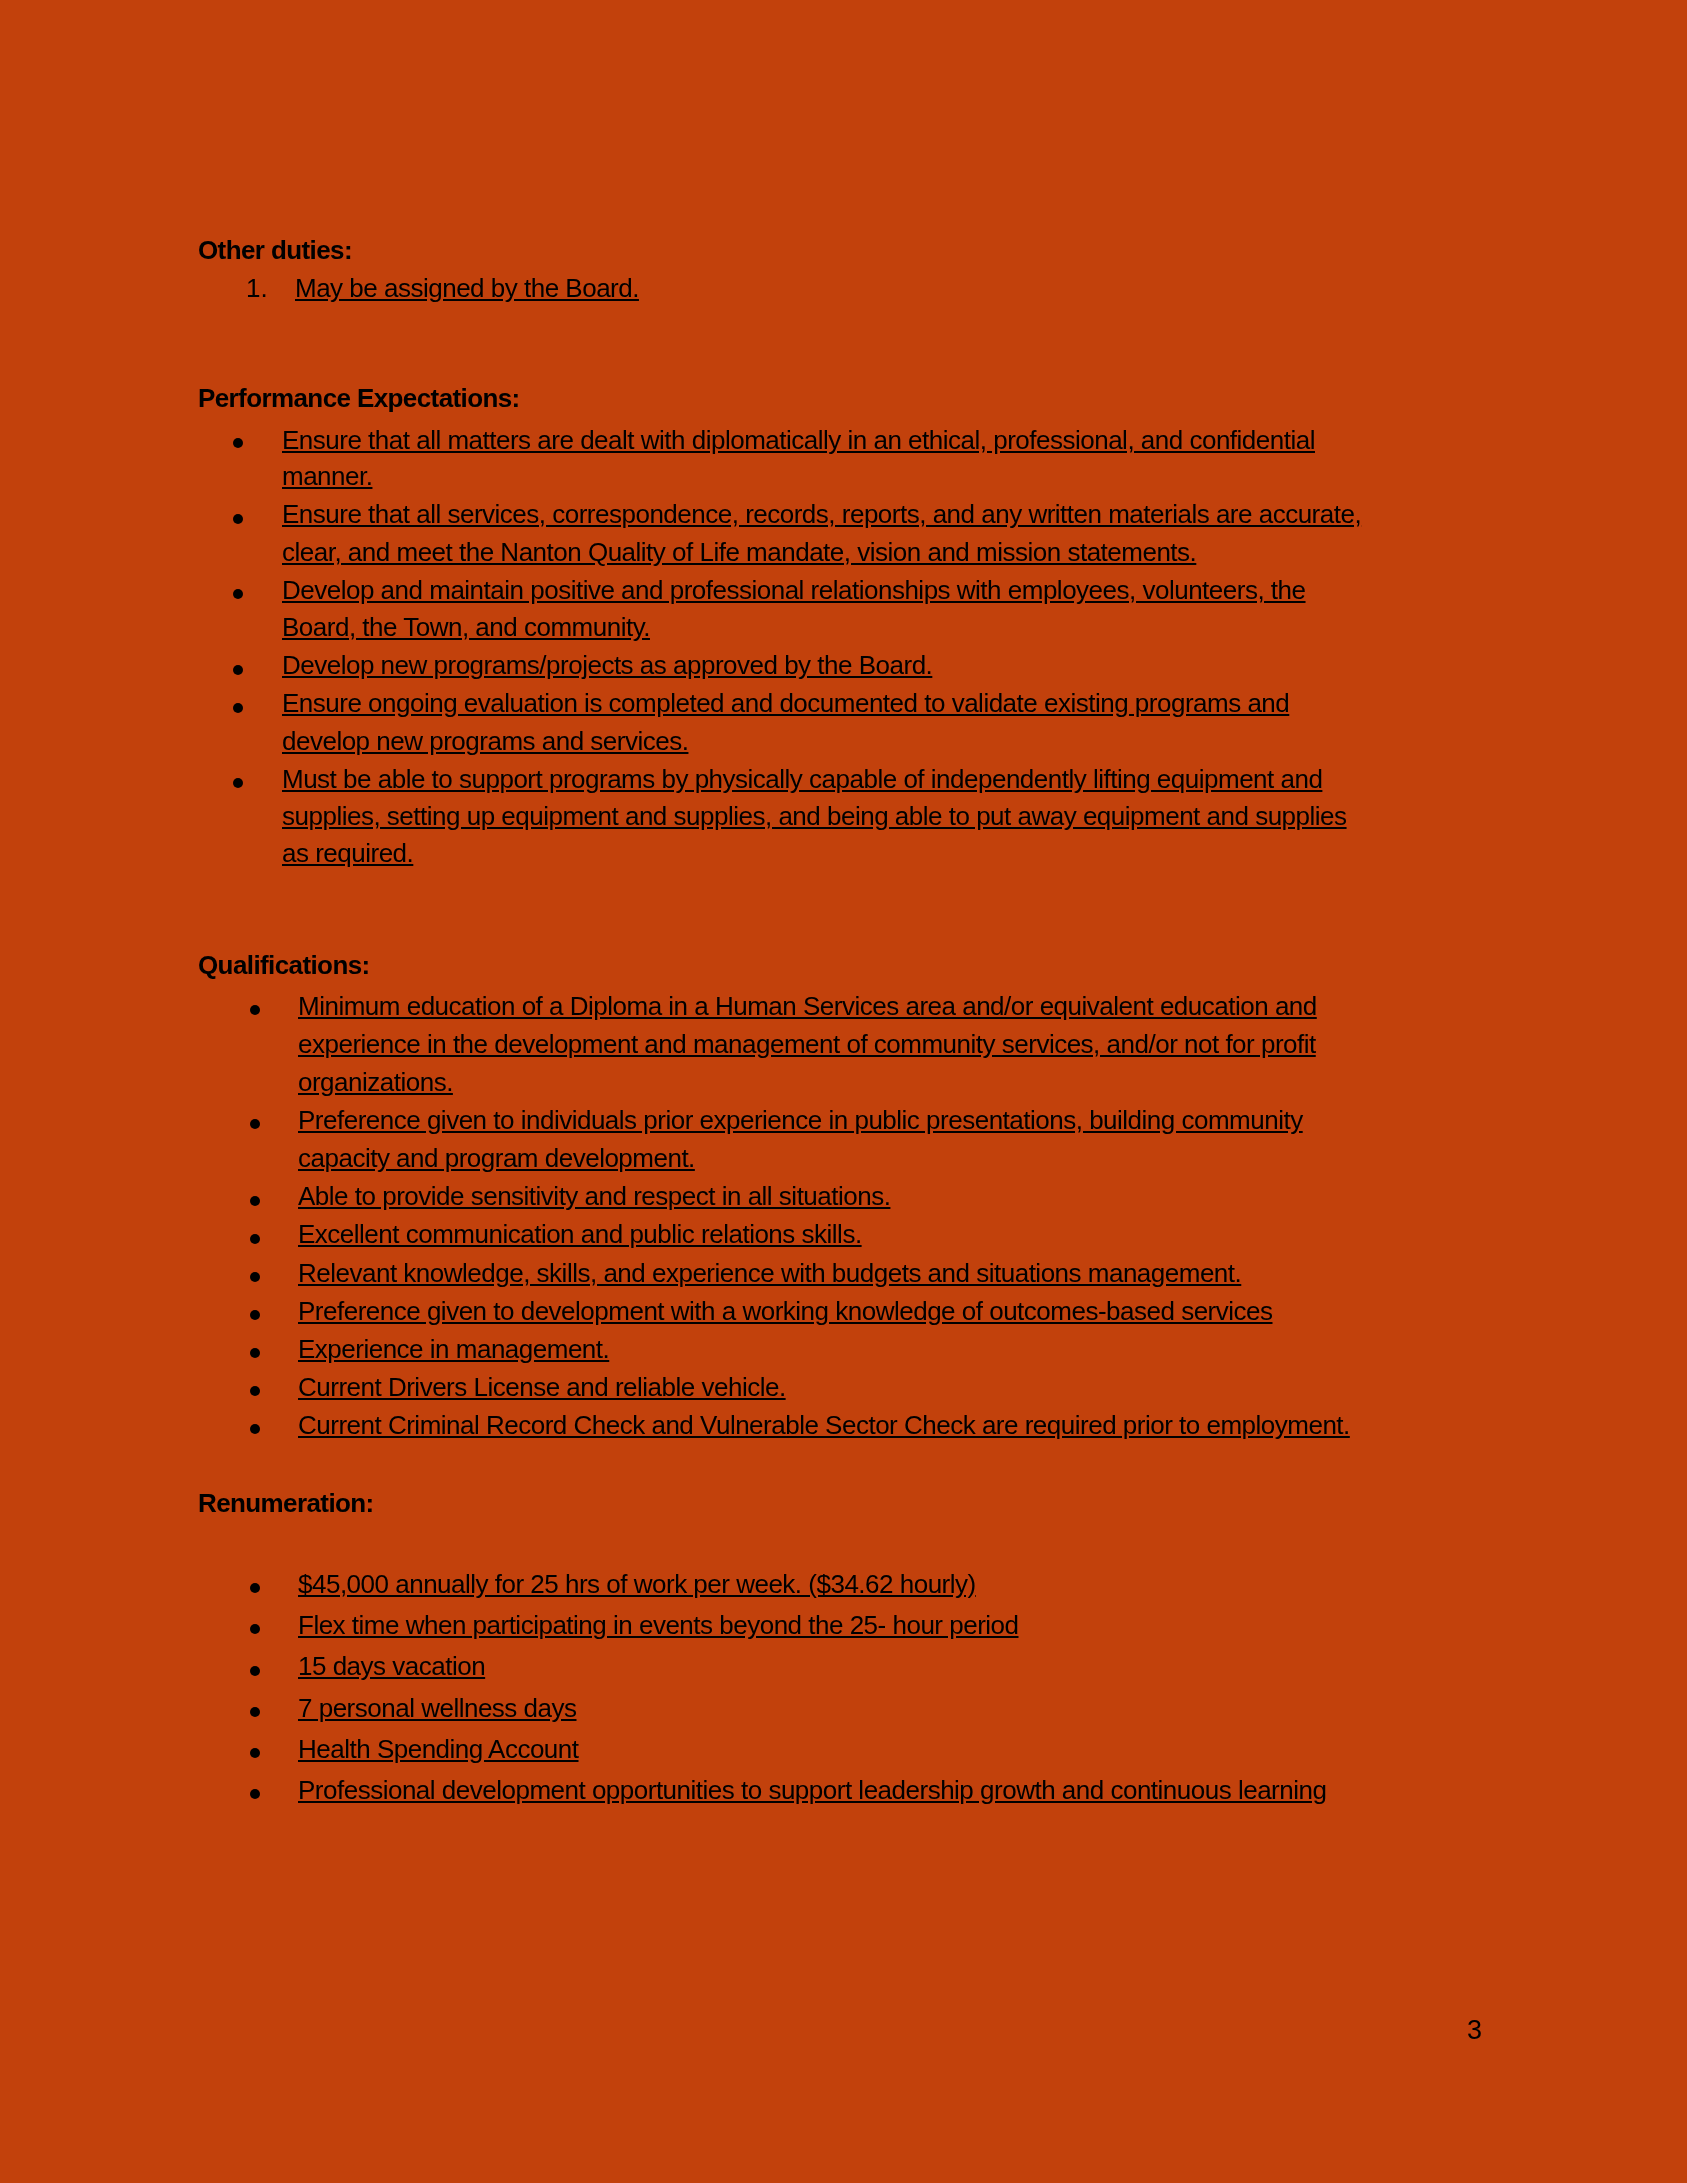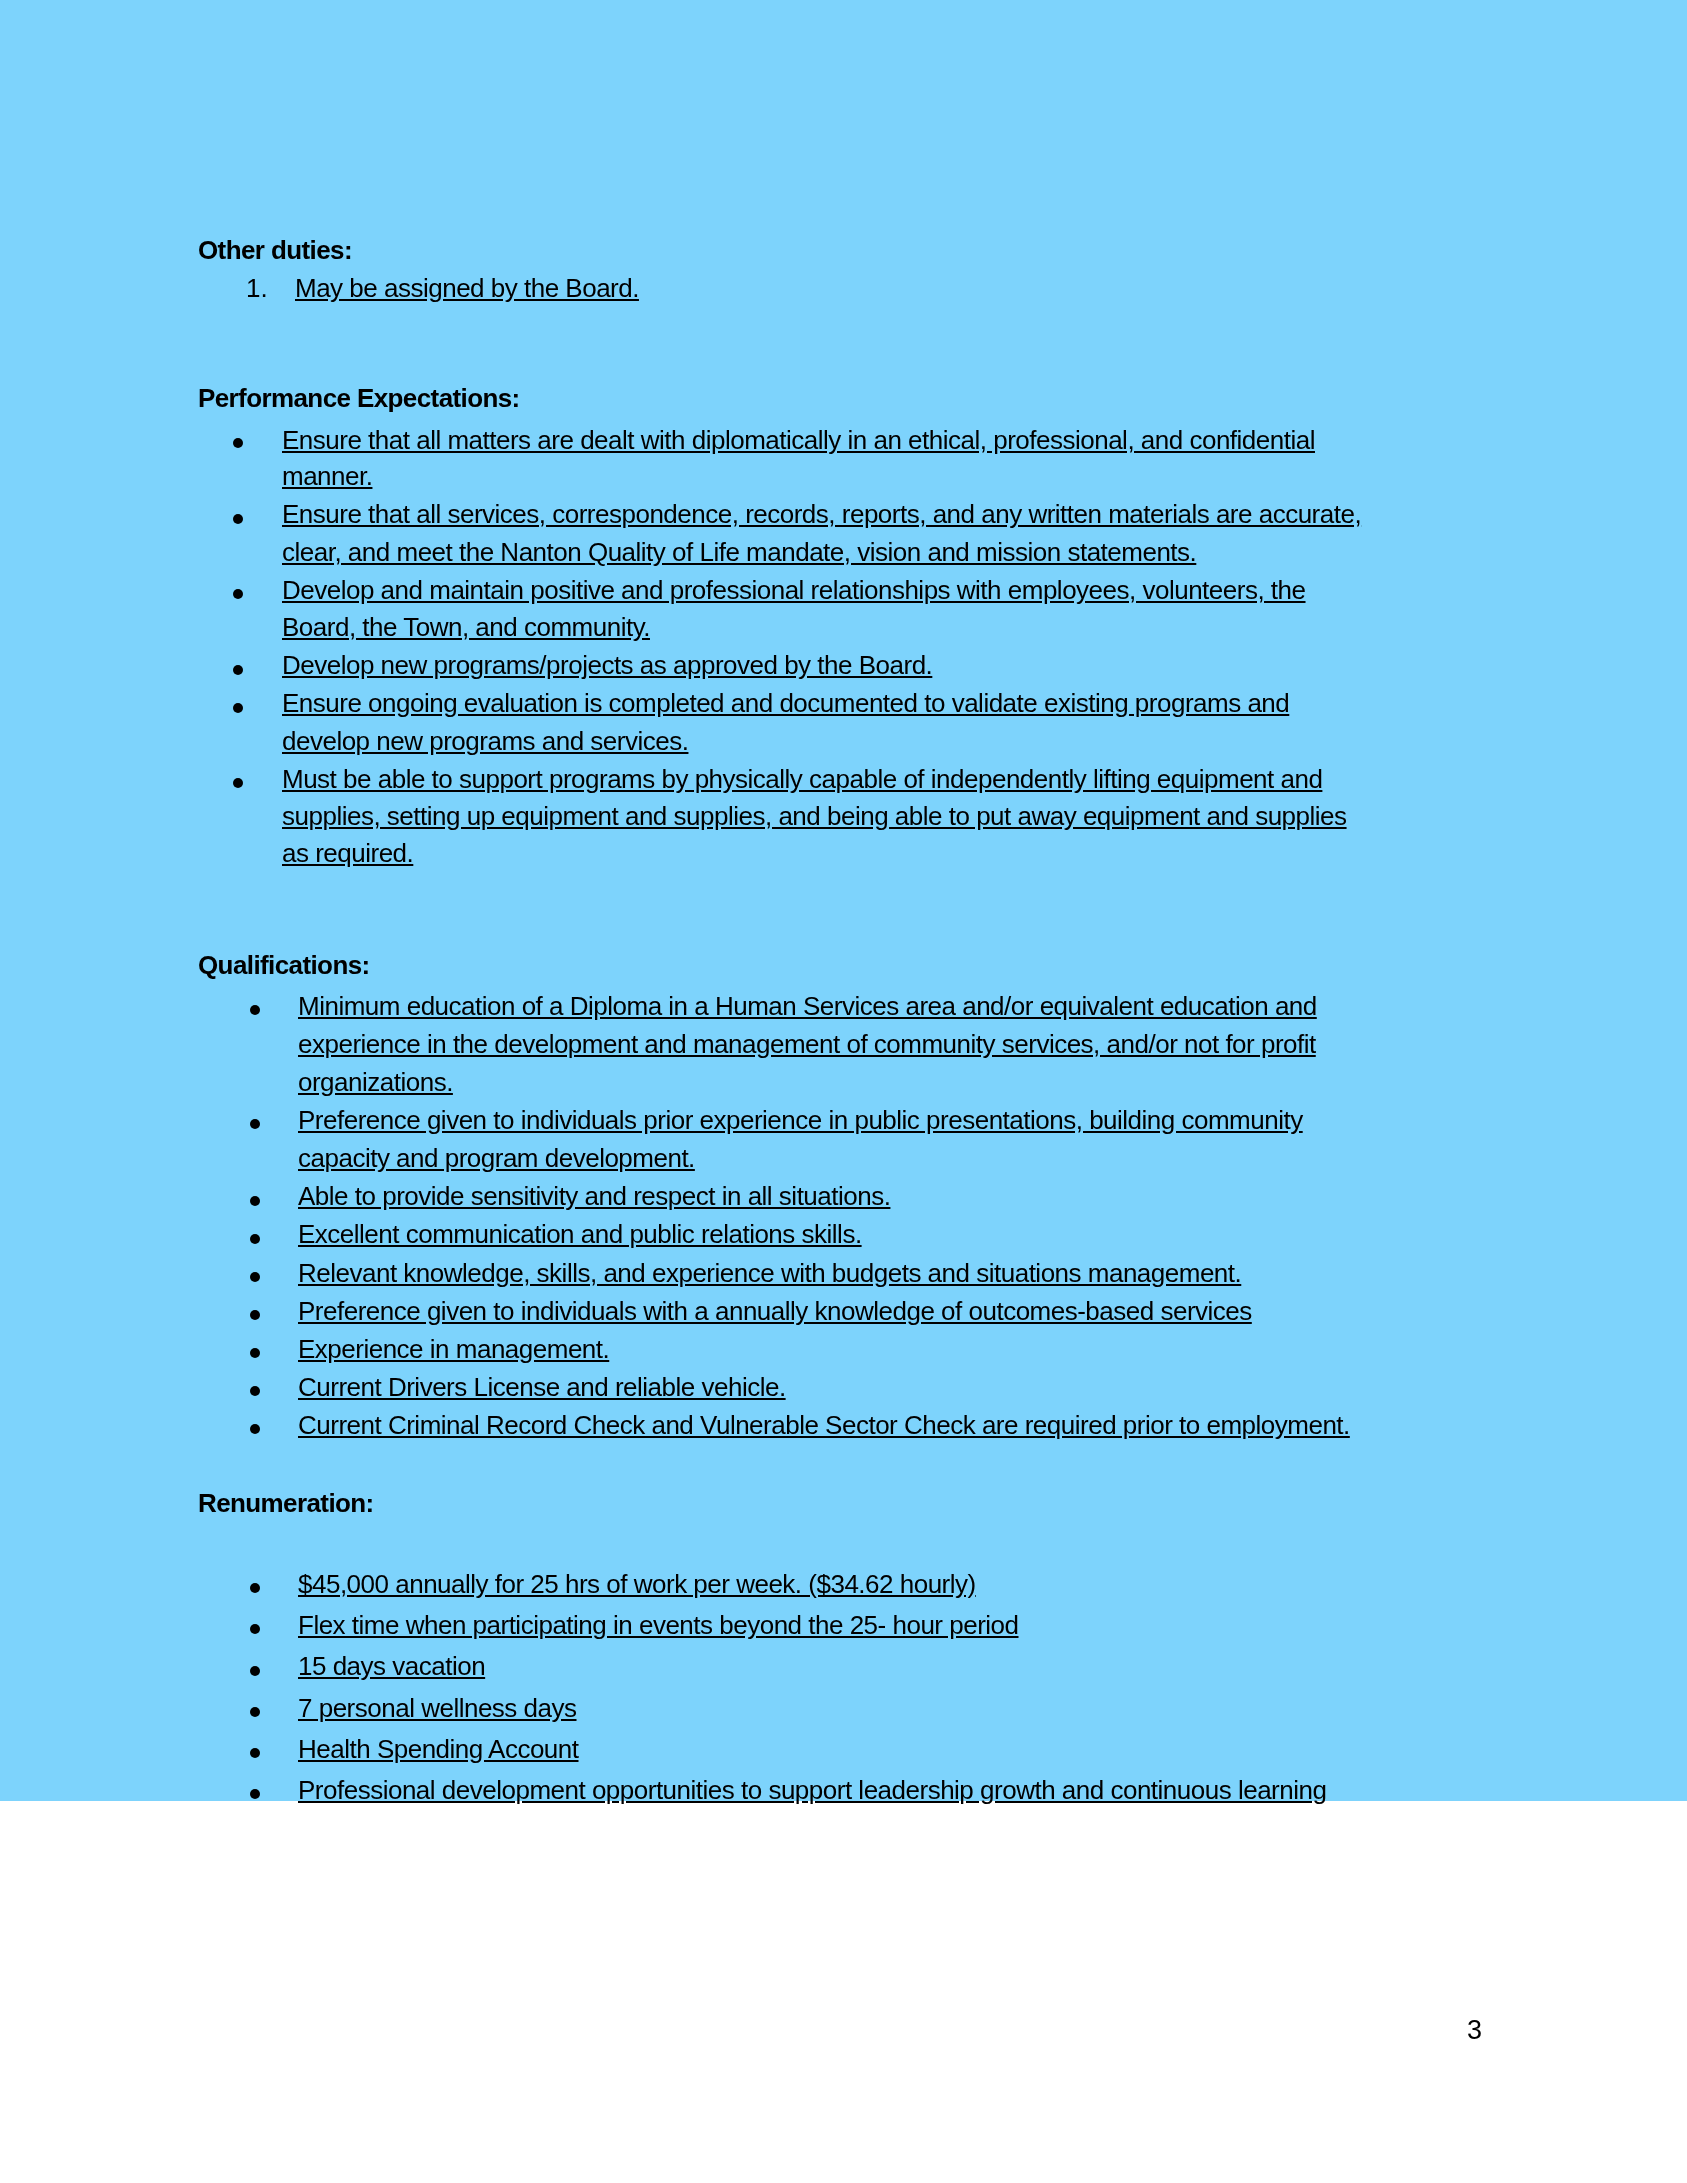--- a/index.html
+++ b/index.html
@@ -1,17 +1,17 @@
 <!DOCTYPE html>
 <html style="font-size:12.7px"><head>
 <meta charset="utf-8">
 <style>
   html, body { margin: 0; padding: 0; background: #ffffff; }
   body { width: 1687px; height: 2183px; position: relative; overflow: hidden; }
-  .page { position: absolute; left: 0; top: 0; width: 1687px; height: 1801px; background: #7dd3fc; color: #000;
+  .page { position: absolute; left: 0; top: 0; width: 1687px; height: 2183px; background: #c2410c; color: #000;
     font-family: "Liberation Sans", "DejaVu Sans", sans-serif; }
   .heading { position: absolute; left: 198px; font-weight: bold; font-size: 26px; letter-spacing: -0.6px; white-space: nowrap; }
   .bullet { position: absolute; width: 10.3px; height: 10.3px; border-radius: 50%; background: #000; }
   .line { position: absolute; white-space: nowrap; font-size: 26px; letter-spacing: -0.5px; text-decoration: underline; }
   .num { position: absolute; font-size: 26px; }
   .pagenum { position: absolute; left: 1467px; top: 2015px; font-size: 27px; }
 </style>
 </head>
 <body>
 
@@ -65,21 +65,21 @@
     <span class="bullet" style="left:250px; top:1196px"></span>
     <span class="line" style="left:298px; top:1181px">Able to provide sensitivity and respect in all situations.</span>
 
     <span class="bullet" style="left:250px; top:1234px"></span>
     <span class="line" style="left:298px; top:1219px">Excellent communication and public relations skills.</span>
 
     <span class="bullet" style="left:250px; top:1272px"></span>
     <span class="line" style="left:298px; top:1258px">Relevant knowledge, skills, and experience with budgets and situations management.</span>
 
     <span class="bullet" style="left:250px; top:1310px"></span>
-    <span class="line" style="left:298px; top:1296px">Preference given to individuals with a annually knowledge of outcomes-based services</span>
+    <span class="line" style="left:298px; top:1296px">Preference given to development with a working knowledge of outcomes-based services</span>
 
     <span class="bullet" style="left:250px; top:1348px"></span>
     <span class="line" style="left:298px; top:1334px">Experience in management.</span>
 
     <span class="bullet" style="left:250px; top:1386px"></span>
     <span class="line" style="left:298px; top:1372px">Current Drivers License and reliable vehicle.</span>
 
     <span class="bullet" style="left:250px; top:1424px"></span>
     <span class="line" style="left:298px; top:1410px">Current Criminal Record Check and Vulnerable Sector Check are required prior to employment.</span>
   </div>

